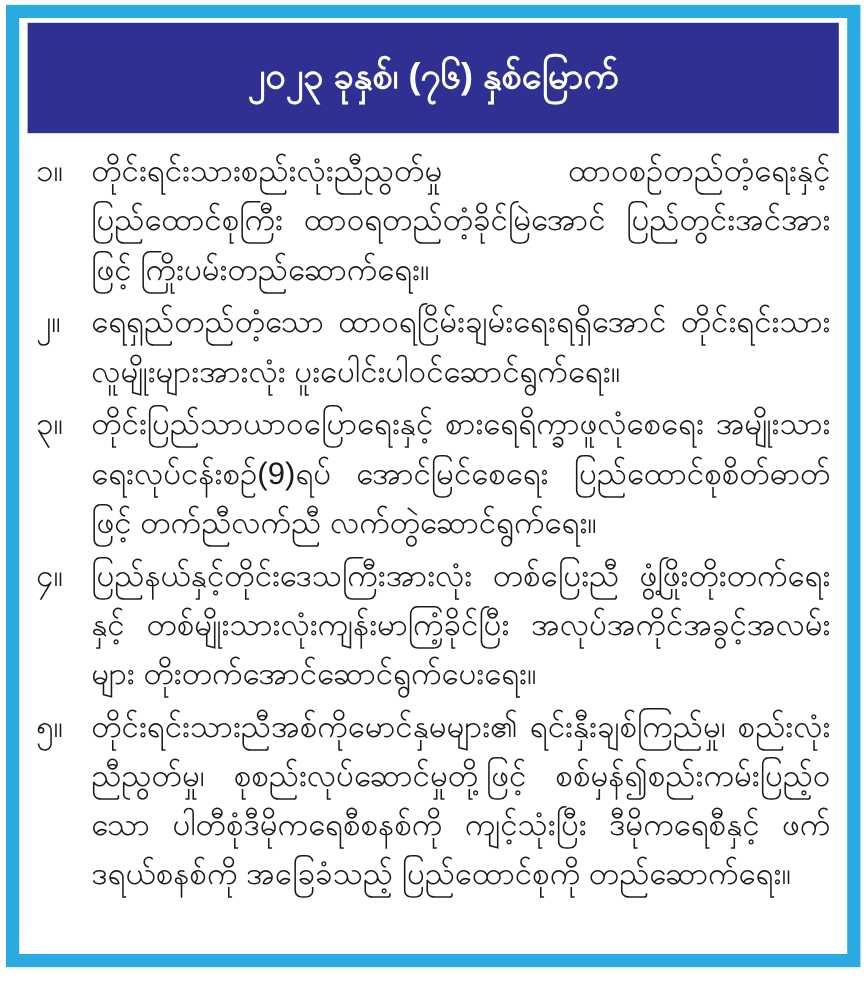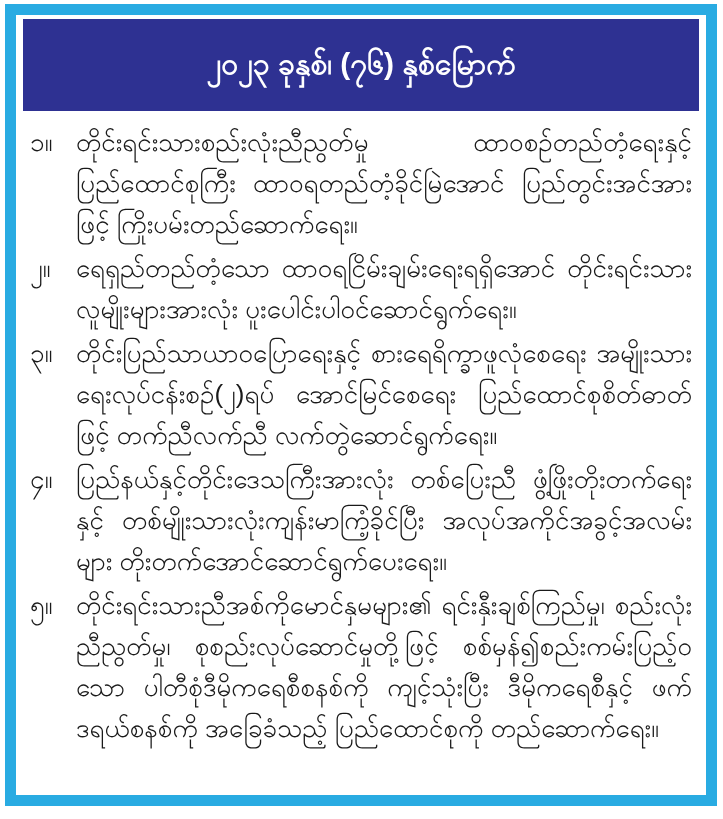--- a/index.html
+++ b/index.html
@@ -67,21 +67,21 @@
         <span class="txt">တိုင်းရင်းသားစည်းလုံးညီညွတ်မှု ထာဝစဉ်တည်တံ့ရေးနှင့် ပြည်ထောင်စုကြီး ထာဝရတည်တံ့ခိုင်မြဲအောင် ပြည်တွင်းအင်အားဖြင့် ကြိုးပမ်းတည်ဆောက်ရေး။</span>
       </div>
 
       <div class="item">
         <span class="num">၂။</span>
         <span class="txt">ရေရှည်တည်တံ့သော ထာဝရငြိမ်းချမ်းရေးရရှိအောင် တိုင်းရင်းသားလူမျိုးများအားလုံး ပူးပေါင်းပါဝင်ဆောင်ရွက်ရေး။</span>
       </div>
 
       <div class="item">
         <span class="num">၃။</span>
-        <span class="txt">တိုင်းပြည်သာယာဝပြောရေးနှင့် စားရေရိက္ခာဖူလုံစေရေး အမျိုးသားရေးလုပ်ငန်းစဉ်(၂)ရပ် အောင်မြင်စေရေး ပြည်ထောင်စုစိတ်ဓာတ်ဖြင့် တက်ညီလက်ညီ လက်တွဲဆောင်ရွက်ရေး။</span>
+        <span class="txt">တိုင်းပြည်သာယာဝပြောရေးနှင့် စားရေရိက္ခာဖူလုံစေရေး အမျိုးသားရေးလုပ်ငန်းစဉ်(9)ရပ် အောင်မြင်စေရေး ပြည်ထောင်စုစိတ်ဓာတ်ဖြင့် တက်ညီလက်ညီ လက်တွဲဆောင်ရွက်ရေး။</span>
       </div>
 
       <div class="item">
         <span class="num">၄။</span>
         <span class="txt">ပြည်နယ်နှင့်တိုင်းဒေသကြီးအားလုံး တစ်ပြေးညီ ဖွံ့ဖြိုးတိုးတက်ရေးနှင့် တစ်မျိုးသားလုံးကျန်းမာကြံ့ခိုင်ပြီး အလုပ်အကိုင်အခွင့်အလမ်းများ တိုးတက်အောင်ဆောင်ရွက်ပေးရေး။</span>
       </div>
 
       <div class="item">
         <span class="num">၅။</span>
         <span class="txt">တိုင်းရင်းသားညီအစ်ကိုမောင်နှမများ၏ ရင်းနှီးချစ်ကြည်မှု၊ စည်းလုံးညီညွတ်မှု၊ စုစည်းလုပ်ဆောင်မှုတို့ဖြင့် စစ်မှန်၍စည်းကမ်းပြည့်ဝသော ပါတီစုံဒီမိုကရေစီစနစ်ကို ကျင့်သုံးပြီး ဒီမိုကရေစီနှင့် ဖက်ဒရယ်စနစ်ကို အခြေခံသည့် ပြည်ထောင်စုကို တည်ဆောက်ရေး။</span>

